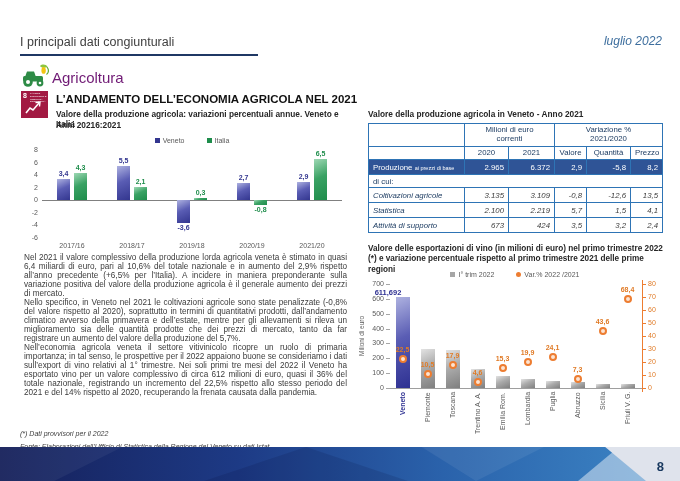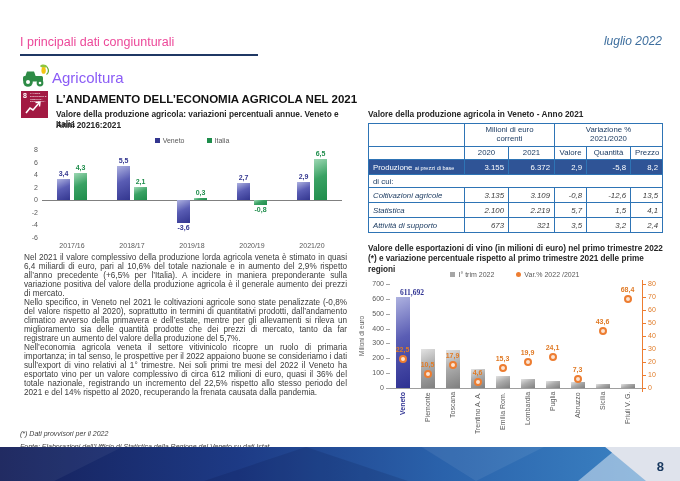--- a/index.html
+++ b/index.html
@@ -2,26 +2,26 @@
 <html><head>
 <meta charset="utf-8">
 <style>
   html,body{margin:0;padding:0;background:#fff;}
   .page{position:relative;width:680px;height:481px;overflow:hidden;background:#fff;
         font-family:"Liberation Sans",sans-serif;color:#333;}
   .abs{position:absolute;}
 
   
   .hd-title{left:20px;top:12px;font-size:17.5px;color:#3E9CC9;letter-spacing:.2px;}
-  .hd-sub{left:20px;top:35px;font-size:12.5px;color:#ec4899;}
+  .hd-sub{left:20px;top:35px;font-size:12.5px;color:#404040;}
   .hd-rule{left:20px;top:54px;width:238px;height:2px;background:#1F3864;}
   .hd-date{right:18px;top:34px;font-size:12px;font-style:italic;color:#3D6E9E;}
 
   
-  .sec-label{left:52px;top:69px;font-size:15px;color:#8b5cf6;}
+  .sec-label{left:52px;top:69px;font-size:15px;color:#701a75;}
   .sec-head{left:56px;top:93px;font-size:11.5px;font-weight:bold;color:#111;}
   .sdg{left:21px;top:91px;width:27px;height:27px;background:#A21942;color:#fff;overflow:hidden;}
   .sdgnum{position:absolute;left:2px;top:1px;font-size:7px;font-weight:bold;}
   .sdgtxt{position:absolute;left:9px;top:2px;font-size:2.5px;line-height:1.1;width:17px;text-transform:uppercase;}
   .sdgsvg{position:absolute;left:4px;top:10px;}
 
   
   .c1-t1{left:56px;top:109px;width:292px;font-size:8.3px;font-weight:bold;color:#262626;}
   .c1-t2{left:56px;top:120px;font-size:8.3px;font-weight:bold;color:#262626;}
   #chart1{left:18px;top:134px;width:334px;height:118px;}
@@ -201,21 +201,21 @@
       <tr class="r2">
         <td></td>
         <td class="gh">2020</td>
         <td class="gh">2021</td>
         <td class="gh">Valore</td>
         <td class="gh">Quantità</td>
         <td class="gh">Prezzo</td>
       </tr>
       <tr class="hl rd">
         <td><span>Produzione</span> <span class="sub">ai prezzi di base</span></td>
-        <td class="num">3.155</td>
+        <td class="num">2.965</td>
         <td class="num">6.372</td>
         <td class="num">2,9</td>
         <td class="num">-5,8</td>
         <td class="num">8,2</td>
       </tr>
       <tr class="r2">
         <td colspan="6">di cui:</td>
       </tr>
       <tr class="it rd">
         <td>Coltivazioni agricole</td>
@@ -229,21 +229,21 @@
         <td>Statistica</td>
         <td class="num">2.100</td>
         <td class="num">2.219</td>
         <td class="num">5,7</td>
         <td class="num">1,5</td>
         <td class="num">4,1</td>
       </tr>
       <tr class="it rd">
         <td>Attività di supporto</td>
         <td class="num">673</td>
-        <td class="num">321</td>
+        <td class="num">424</td>
         <td class="num">3,5</td>
         <td class="num">3,2</td>
         <td class="num">2,4</td>
       </tr>
     </tbody>
       </table>
   </div>
 
   <div class="abs exp-sub">Valore delle esportazioni di vino (in milioni di euro) nel primo trimestre 2022 (*) e variazione percentuale rispetto al primo trimestre 2021 delle prime regioni</div>
   <div class="abs" id="chart2">
@@ -288,21 +288,21 @@
       <div class="c2rtick" style="left: 282px; top: 83px; width: 4px; height: 1px;"></div>
       <div class="c2yr" style="left: 288px; top: 79px; width: 18px; height: 8px;">30</div>
       <div class="c2rtick" style="left: 282px; top: 96px; width: 4px; height: 1px;"></div>
       <div class="c2yr" style="left: 288px; top: 92px; width: 18px; height: 8px;">20</div>
       <div class="c2rtick" style="left: 282px; top: 109px; width: 4px; height: 1px;"></div>
       <div class="c2yr" style="left: 288px; top: 105px; width: 18px; height: 8px;">10</div>
       <div class="c2rtick" style="left: 282px; top: 122px; width: 4px; height: 1px;"></div>
       <div class="c2yr" style="left: 288px; top: 118px; width: 18px; height: 8px;">0</div>
       <div class="c2base" style="left: 30px; top: 122px; width: 252px; height: 1px;"></div>
       <div class="bar barV2" style="left: 35.5px; top: 31.12px; width: 14px; height: 90.88px;"></div>
-      <div class="c2blab" style="left: 30px; top: 22.12px; width: 44px; height: 8px; font-family: Liberation Serif, serif;">611,692</div>
+      <div class="c2blab" style="left: 6px; top: 22.12px; width: 44px; height: 8px;">611,692</div>
       <div class="c2dot" style="left: 38.5px; top: 88.75px; width: 8px; height: 8px;"></div>
       <div class="c2dlab" style="left: 27.5px; top: 79.75px; width: 30px; height: 8px;">22,5</div>
       <div class="c2xlab first" style="left: 36.5px; top: 126px; width: 12px; height: 46px;">Veneto</div>
       <div class="bar barG" style="left: 60.5px; top: 83.0743px; width: 14px; height: 38.9257px;"></div>
       <div class="c2dot" style="left: 63.5px; top: 104.35px; width: 8px; height: 8px;"></div>
       <div class="c2dlab" style="left: 52.5px; top: 95.35px; width: 30px; height: 8px;">10,5</div>
       <div class="c2xlab" style="left: 61.5px; top: 126px; width: 12px; height: 46px;">Piemonte</div>
       <div class="bar barG" style="left: 85.5px; top: 83.6686px; width: 14px; height: 38.3314px;"></div>
       <div class="c2dot" style="left: 88.5px; top: 94.73px; width: 8px; height: 8px;"></div>
       <div class="c2dlab" style="left: 77.5px; top: 85.73px; width: 30px; height: 8px;">17,9</div>

